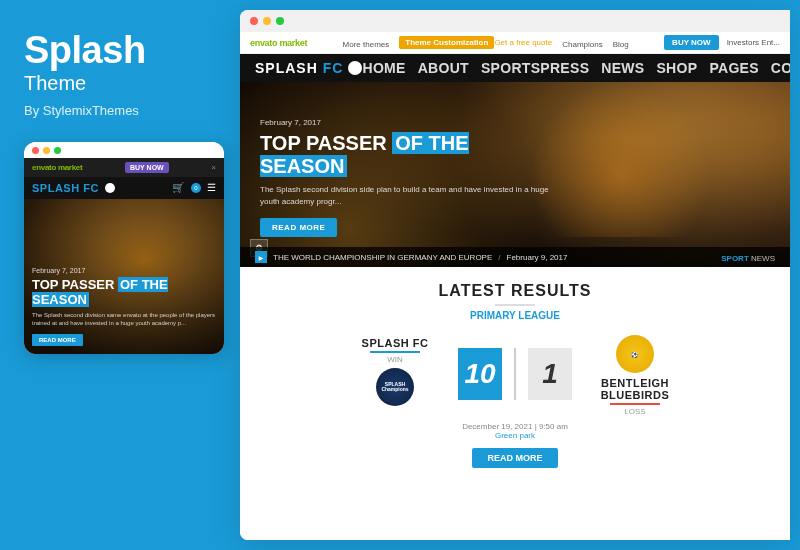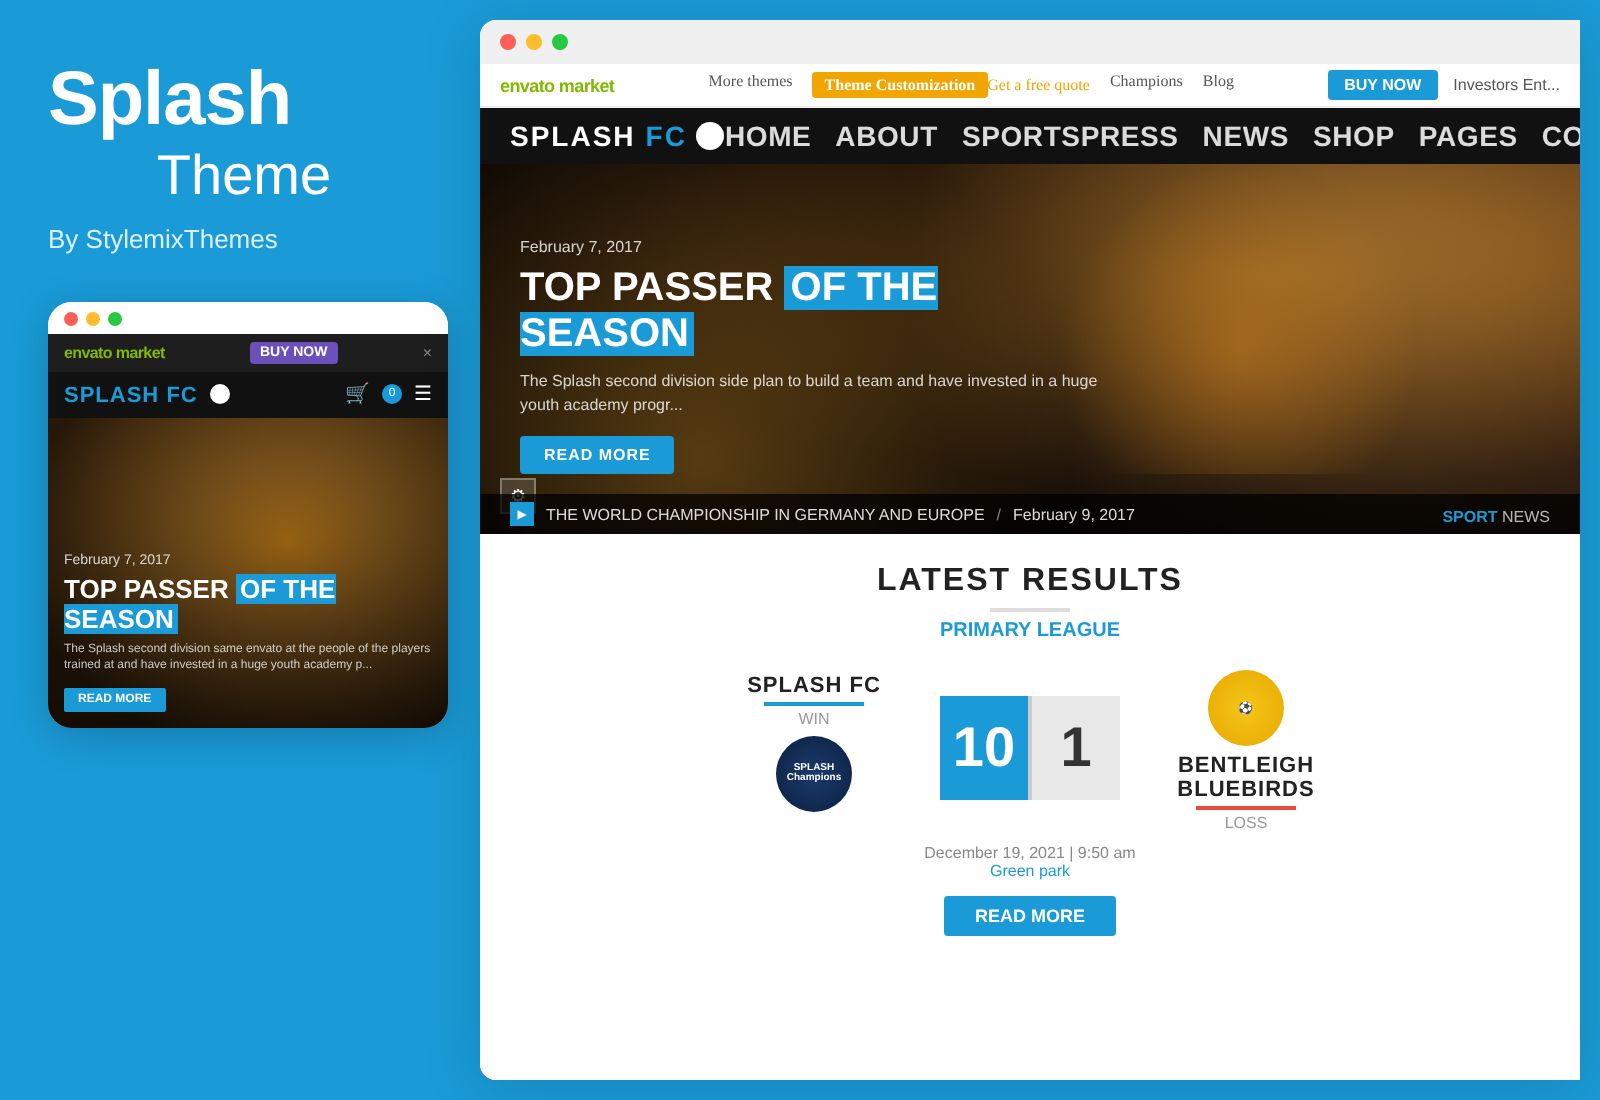--- a/index.html
+++ b/index.html
@@ -24,25 +24,24 @@
       gap: 0;
     }
     .left-panel .theme-title {
       font-size: 38px;
       font-weight: 900;
       color: #fff;
       line-height: 1.1;
       letter-spacing: -0.5px;
     }
     .left-panel .theme-subtitle {
-      font-size: 28px;
+      font-size: 20px;
       font-weight: 400;
       color: #fff;
       margin-bottom: 8px;
-      text-align: center;
     }
     .left-panel .theme-author {
       font-size: 13px;
       color: rgba(255,255,255,0.85);
       margin-bottom: 18px;
     }
 
     
     .mobile-mockup {
       background: #fff;
@@ -229,24 +228,23 @@
       font-size: 9px;
     }
     .envato-logo {
       color: #81b900;
       font-weight: bold;
       font-size: 9px;
       letter-spacing: -0.3px;
     }
     .envato-bar-center {
       display: flex;
-      align-items: flex-start;
+      align-items: flex-end;
       gap: 10px;
       color: #555;
-      font-family: Liberation Serif, serif;
     }
     .envato-bar-center span { font-size: 8px; }
     .theme-cust-btn {
       background: #f0a500;
       color: #fff;
       font-size: 7px;
       padding: 2px 6px;
       border-radius: 2px;
       font-weight: bold;
     }
@@ -488,22 +486,23 @@
     }
     .team-logo-bentleigh {
       background: radial-gradient(circle, #f5c518 0%, #e6a800 100%);
       display: flex; align-items: center; justify-content: center;
       font-size: 6px; color: #333; font-weight: bold; text-align: center;
     }
 
     .score-box {
       display: flex;
       align-items: center;
-      gap: 0;
+      gap: 12px;
       margin: 0 8px;
+      font-style: italic;
     }
     .score-num {
       background: #1a9bd7;
       color: #fff;
       font-size: 28px;
       font-weight: 900;
       width: 44px;
       height: 52px;
       display: flex;
       align-items: center;

